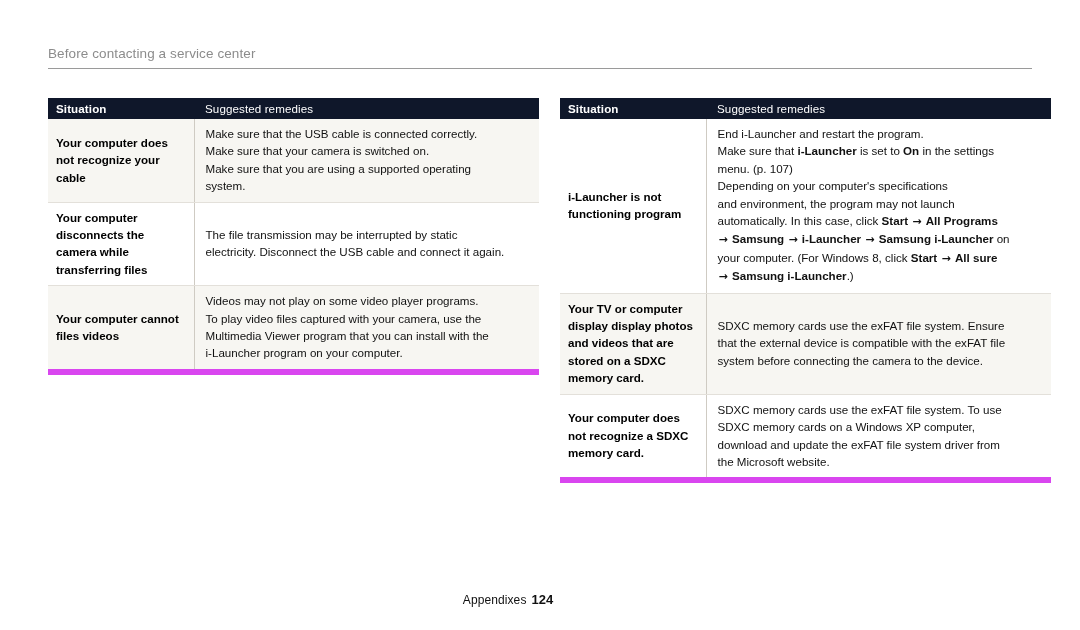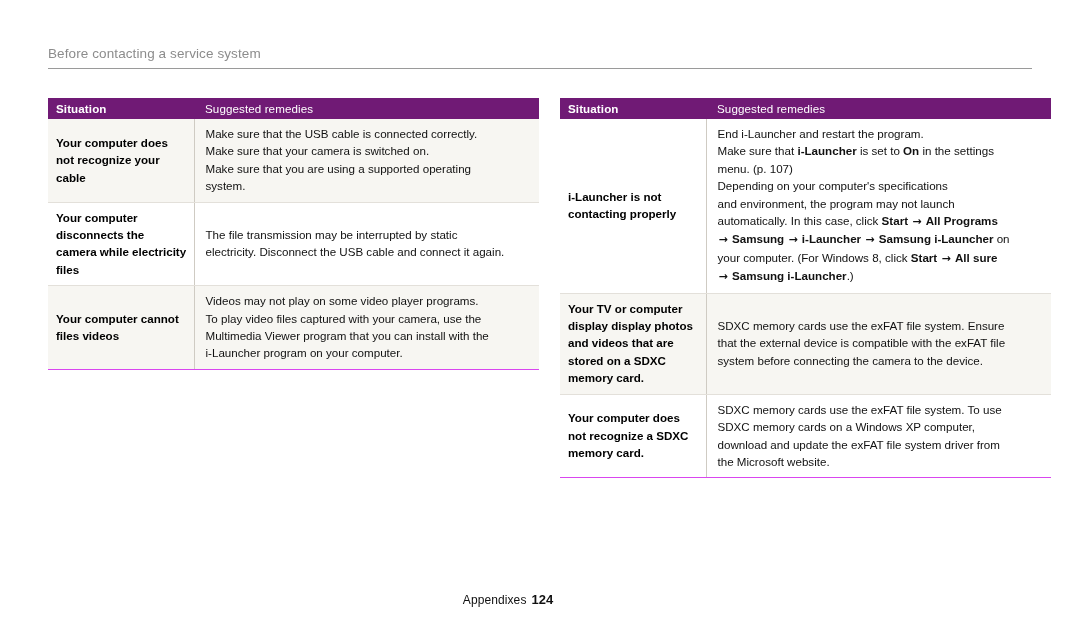--- a/index.html
+++ b/index.html
@@ -60,21 +60,21 @@
     top: 98px;
     width: 472px;
   }
   .tbl-right {
     left: 560px;
     top: 98px;
     width: 472px;
   }
 
   .tbl th {
-    background: #701a75;
+    background: #0f172a;
     color: #ffffff;
     font-size: 11.6px;
     font-weight: bold;
     text-align: left;
     padding: 3px 0 4px 8px;
     height: 14px;
     vertical-align: middle;
     letter-spacing: 0.1px;
   }
   .tbl th.c-sit { width: 138px; }
@@ -97,21 +97,21 @@
   .tbl td.rem {
     width: 334px;
     padding-left: 11px;
     padding-right: 8px;
     color: #111;
   }
   .tbl tr.shaded td {
     background: #f7f6f2;
   }
   .tbl tr.last td {
-    border-bottom: 1px solid #d946ef;
+    border-bottom: 6px solid #d946ef;
   }
 
   .tbl td.rem b { font-weight: bold; }
   .arw {
     font-family: "DejaVu Sans", sans-serif;
     font-size: 11px;
     font-weight: bold;
     padding: 0 1px;
   }
 
@@ -131,21 +131,21 @@
     font-size: 13px;
     padding-left: 5px;
   }
 </style>
 </head>
 <body>
 
 <div class="page">
 
   <div class="page-header">
-    <div class="page-header-title">Before contacting a service system</div>
+    <div class="page-header-title">Before contacting a service center</div>
     <div class="page-header-rule"></div>
   </div>
 
   <table class="tbl tbl-left">
     <thead>
       <tr>
         <th class="c-sit">Situation</th>
         <th class="c-rem">Suggested remedies</th>
       </tr>
     </thead>
@@ -153,21 +153,21 @@
       <tr class="shaded">
         <td class="sit">Your computer does not recognize your cable</td>
         <td class="rem">
           Make sure that the USB cable is connected correctly.<br>
           Make sure that your camera is switched on.<br>
           Make sure that you are using a supported operating<br>
           system.
         </td>
       </tr>
       <tr>
-        <td class="sit">Your computer disconnects the camera while electricity files</td>
+        <td class="sit">Your computer disconnects the camera while transferring files</td>
         <td class="rem">
           The file transmission may be interrupted by static<br>
           electricity. Disconnect the USB cable and connect it again.
         </td>
       </tr>
       <tr class="shaded last">
         <td class="sit">Your computer cannot files videos</td>
         <td class="rem">
           Videos may not play on some video player programs.<br>
           To play video files captured with your camera, use the<br>
@@ -180,21 +180,21 @@
 
   <table class="tbl tbl-right">
     <thead>
       <tr>
         <th class="c-sit">Situation</th>
         <th class="c-rem">Suggested remedies</th>
       </tr>
     </thead>
     <tbody>
       <tr>
-        <td class="sit">i-Launcher is not contacting properly</td>
+        <td class="sit">i-Launcher is not functioning program</td>
         <td class="rem">
           End i-Launcher and restart the program.<br>
           Make sure that <b>i-Launcher</b> is set to <b>On</b> in the settings<br>
           menu. (p. 107)<br>
           Depending on your computer's specifications<br>
           and environment, the program may not launch<br>
           automatically. In this case, click <b>Start</b> <span class="arw">→</span> <b>All Programs</b><br>
           <span class="arw">→</span> <b>Samsung</b> <span class="arw">→</span> <b>i-Launcher</b> <span class="arw">→</span> <b>Samsung i-Launcher</b> on<br>
           your computer. (For Windows 8, click <b>Start</b> <span class="arw">→</span> <b>All sure</b><br>
           <span class="arw">→</span> <b>Samsung i-Launcher</b>.)

